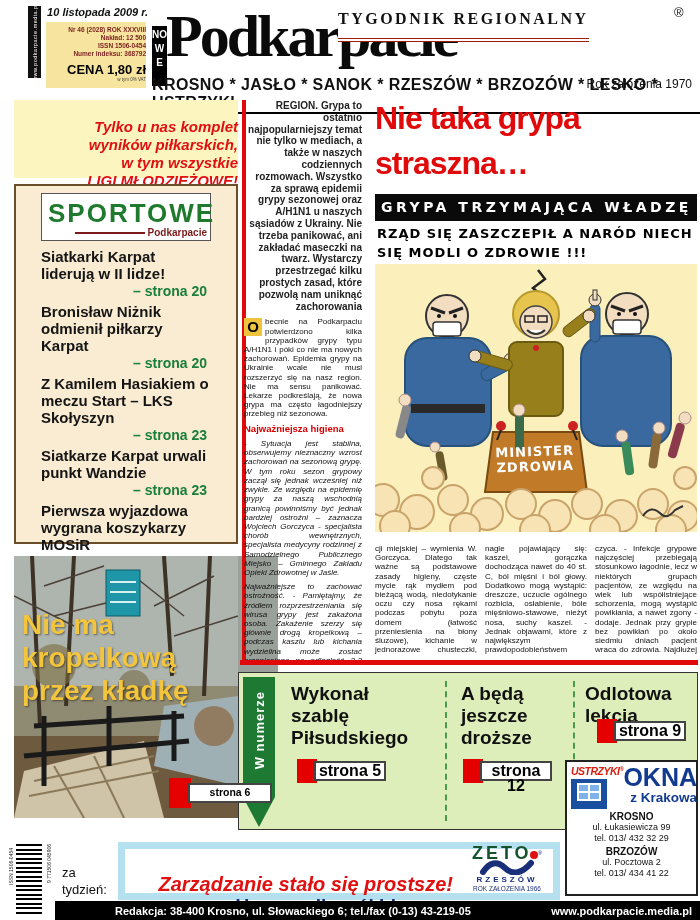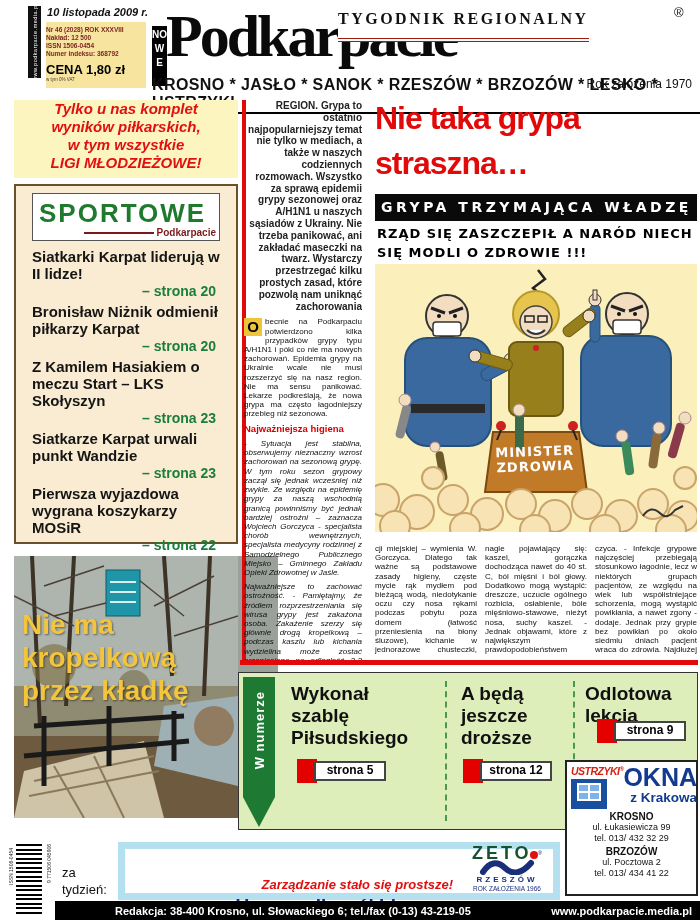--- a/index.html
+++ b/index.html
@@ -5,40 +5,40 @@
   html,body{margin:0;padding:0;background:#e8e8e8;}
   #page{position:relative;width:700px;height:920px;background:#ffffff;overflow:hidden;
         font-family:"Liberation Sans",sans-serif;color:#111;}
   .abs{position:absolute;}
 
   
   .side-strip{left:28px;top:6px;width:13px;height:72px;background:#101010;color:#fff;
     writing-mode:vertical-rl;transform:rotate(180deg);font-size:5.5px;letter-spacing:.5px;
     display:flex;align-items:center;justify-content:center;}
   .mast-date{left:46px;top:6px;width:102px;text-align:right;font-weight:bold;font-style:italic;font-size:11px;}
-  .issue-box{left:46px;top:22px;width:100px;height:66px;background:#f7e49e;text-align:left;padding-top:4px;box-sizing:border-box;}
+  .issue-box{left:46px;top:22px;width:100px;height:66px;background:#f7e49e;text-align:right;padding-top:4px;box-sizing:border-box;}
   .issue-box .ln{font-size:6.5px;line-height:8px;font-weight:bold;color:#7a1f1f;}
   .issue-price{font-size:13px;font-weight:bold;color:#000;margin-top:4px;}
   .issue-note{font-size:4.5px;color:#444;}
   .nowe{left:152px;top:26px;width:15px;height:60px;background:#000;color:#fff;font-weight:bold;
     font-size:10px;line-height:14px;text-align:center;word-break:break-all;padding-top:2px;box-sizing:border-box;}
   .mast-title{left:166px;top:2px;width:516px;font-family:"Liberation Serif",serif;font-weight:bold;
     font-size:60px;letter-spacing:-3px;color:#0a0a0a;}
   .mast-tagline{left:338px;top:10px;font-family:"Liberation Serif",serif;font-weight:bold;font-size:16px;
     letter-spacing:2.5px;color:#111;border-bottom:4px double #a01b10;padding-bottom:10px;background:#fff;}
   .mast-reg{left:674px;top:5px;font-size:13px;}
   .mast-cities{left:152px;top:76px;font-size:16px;font-weight:bold;letter-spacing:.4px;
     border-bottom:2px solid #000;padding-bottom:0;}
   .mast-founded{right:8px;top:77px;font-size:12px;}
 
   
-  .promo{left:14px;top:100px;width:224px;height:78px;background:#fcf5c0;text-align:center;padding-top:0;box-sizing:border-box;}
+  .promo{left:14px;top:100px;width:224px;height:78px;background:#fcf5c0;text-align:right;padding-top:18px;box-sizing:border-box;}
   .promo .pl{color:#e01010;font-weight:bold;font-style:italic;font-size:15px;line-height:18px;}
   .sportbox{left:14px;top:184px;width:224px;height:360px;background:#f9ecd2;border:2px solid #6b4f2a;
-    box-sizing:border-box;padding:7px 16px;}
+    box-sizing:border-box;padding:7px 25px;}
   .sportlogo{background:#fff;border:1px solid #555;height:46px;position:relative;margin-bottom:7px;}
   .sportlogo .big{color:#1f7a2e;font-weight:bold;font-size:26px;letter-spacing:2px;padding:4px 0 0 6px;}
   .sportlogo .subrow{position:absolute;right:3px;bottom:2px;display:flex;align-items:center;}
   .sportlogo .dash{width:70px;border-top:2px solid #7a1a1a;margin-right:3px;}
   .sportlogo .sub{color:#7a1a1a;font-weight:bold;font-size:10px;}
   .sitem .t{font-weight:bold;font-size:15px;line-height:17px;color:#151515;}
   .sitem .p{color:#1b7e3c;font-weight:bold;font-size:14px;text-align:right;margin:1px 4px 4px 0;}
 
   .photo{left:14px;top:556px;width:264px;height:262px;overflow:hidden;background:#9aa09a;}
   .photo svg{position:absolute;left:0;top:0;}
@@ -85,21 +85,21 @@
   .teaser-t{font-weight:bold;font-size:19px;line-height:22px;color:#101010;}
   .tz1{position:absolute;left:52px;top:10px;width:122px;}
   .tz2{position:absolute;left:222px;top:10px;width:100px;}
   .tz3{position:absolute;left:346px;top:10px;width:108px;}
   .tz1 .plabel{margin-top:10px;margin-left:6px;}
   .tz2 .plabel{margin-top:10px;margin-left:2px;}
   .tz3-label{position:absolute;left:358px;top:46px;}
   .wsep{position:absolute;top:8px;height:140px;border-left:2px dashed #4a9a4a;}
   .wsep1{left:206px;} .wsep2{left:334px;}
   .plabel .flag.sm{width:20px;height:24px;}
-  .plabel .box.sm{width:68px;font-size:12px;}
+  .plabel .box.sm{width:68px;font-size:16px;}
 
   
   .okno{left:565px;top:760px;width:133px;height:136px;background:#fff;border:2px solid #222;box-sizing:border-box;
     z-index:5;padding:3px 4px;text-align:center;}
   .okno-top{display:flex;}
   .okno-left{width:56px;text-align:left;}
   .okno-brand{color:#d42010;font-weight:bold;font-style:italic;font-size:10.5px;letter-spacing:-.5px;}
   .okno-brand sup{font-size:6px;}
   .okno-window{width:36px;height:30px;background:#1a4fa0;margin-top:2px;position:relative;}
   .okno-window:before{content:"";position:absolute;left:6px;top:4px;right:6px;bottom:8px;
@@ -114,21 +114,21 @@
   
   .barcode{left:6px;top:842px;width:46px;height:76px;background:#fff;}
   .barcode .bars{position:absolute;left:10px;top:2px;width:26px;height:72px;
     background:repeating-linear-gradient(180deg,#000 0 2px,#fff 2px 4.5px);}
   .barcode .t1,.barcode .t2{position:absolute;font-size:5px;writing-mode:vertical-rl;transform:rotate(180deg);color:#222;}
   .barcode .t1{left:2px;top:6px;} .barcode .t2{right:0px;top:2px;}
   .zatydz{left:62px;top:864px;width:56px;font-size:13px;line-height:17px;color:#111;}
   .zeto{left:118px;top:842px;width:442px;height:58px;background:#fff;border:7px solid #b5e0f0;box-sizing:border-box;
     display:flex;align-items:center;}
   .zeto-text{flex:1;text-align:right;padding-right:8px;}
-  .zeto-l1{color:#e01010;font-weight:bold;font-style:italic;font-size:13px;line-height:21px;margin-top:48px;}
+  .zeto-l1{color:#e01010;font-weight:bold;font-style:italic;font-size:20px;line-height:21px;margin-top:48px;}
   .zeto-l2{color:#1a2f7a;font-weight:bold;font-size:19px;line-height:21px;}
   .zeto-logo{width:92px;text-align:center;line-height:9px;}
   .zeto-brand{color:#14532d;font-weight:bold;font-size:18px;letter-spacing:3px;display:inline-block;}
   .zeto-dot{display:inline-block;width:8px;height:8px;border-radius:50%;background:#e01010;margin-left:-2px;}
   .zeto-reg{font-size:6px;color:#1a2f7a;vertical-align:top;}
   .zeto-city{color:#1a2f7a;font-size:8px;letter-spacing:3px;font-weight:bold;}
   .zeto-founded{color:#1a2f7a;font-size:6.5px;}
   .footer{left:55px;top:901px;width:645px;height:19px;background:#000;color:#fff;display:flex;
     align-items:center;justify-content:space-between;font-weight:bold;font-size:11px;box-sizing:border-box;
     padding:0 8px 0 60px;}
@@ -236,20 +236,24 @@
         <line x1="96" y1="26" x2="122" y2="26"></line>
           <line x1="96" y1="36" x2="122" y2="36"></line>
           <line x1="96" y1="46" x2="122" y2="46"></line>
       </g>
     </svg>
     <div class="photo-title">
       <div>Nie ma</div>
       <div>kropelkową</div>
       <div>przez kładkę</div>
     </div>
+    <div class="plabel">
+      <div class="flag"></div>
+      <div class="box">strona 6</div>
+    </div>
   </div>
 
   <div class="abs redline"></div>
   <div class="abs midcol">
     <div class="lead">
       <span>REGION.</span>
       <span>Grypa to ostatnio najpopularniejszy temat nie tylko w mediach, a także w naszych codziennych rozmowach. Wszystko za sprawą epidemii grypy sezonowej oraz A/H1N1 u naszych sąsiadów z Ukrainy. Nie trzeba panikować, ani zakładać maseczki na twarz. Wystarczy przestrzegać kilku prostych zasad, które pozwolą nam uniknąć zachorowania</span>
     </div>
     <div class="body">
       <span class="dropcap">O</span><span>becnie na Podkarpaciu potwierdzono kilka przypadków grypy typu A/H1N1 i póki co nie ma nowych zachorowań. Epidemia grypy na Ukrainie wcale nie musi rozszerzyć się na nasz region. Nie ma sensu panikować. Lekarze podkreślają, że nowa grypa ma często łagodniejszy przebieg niż sezonowa.</span>

